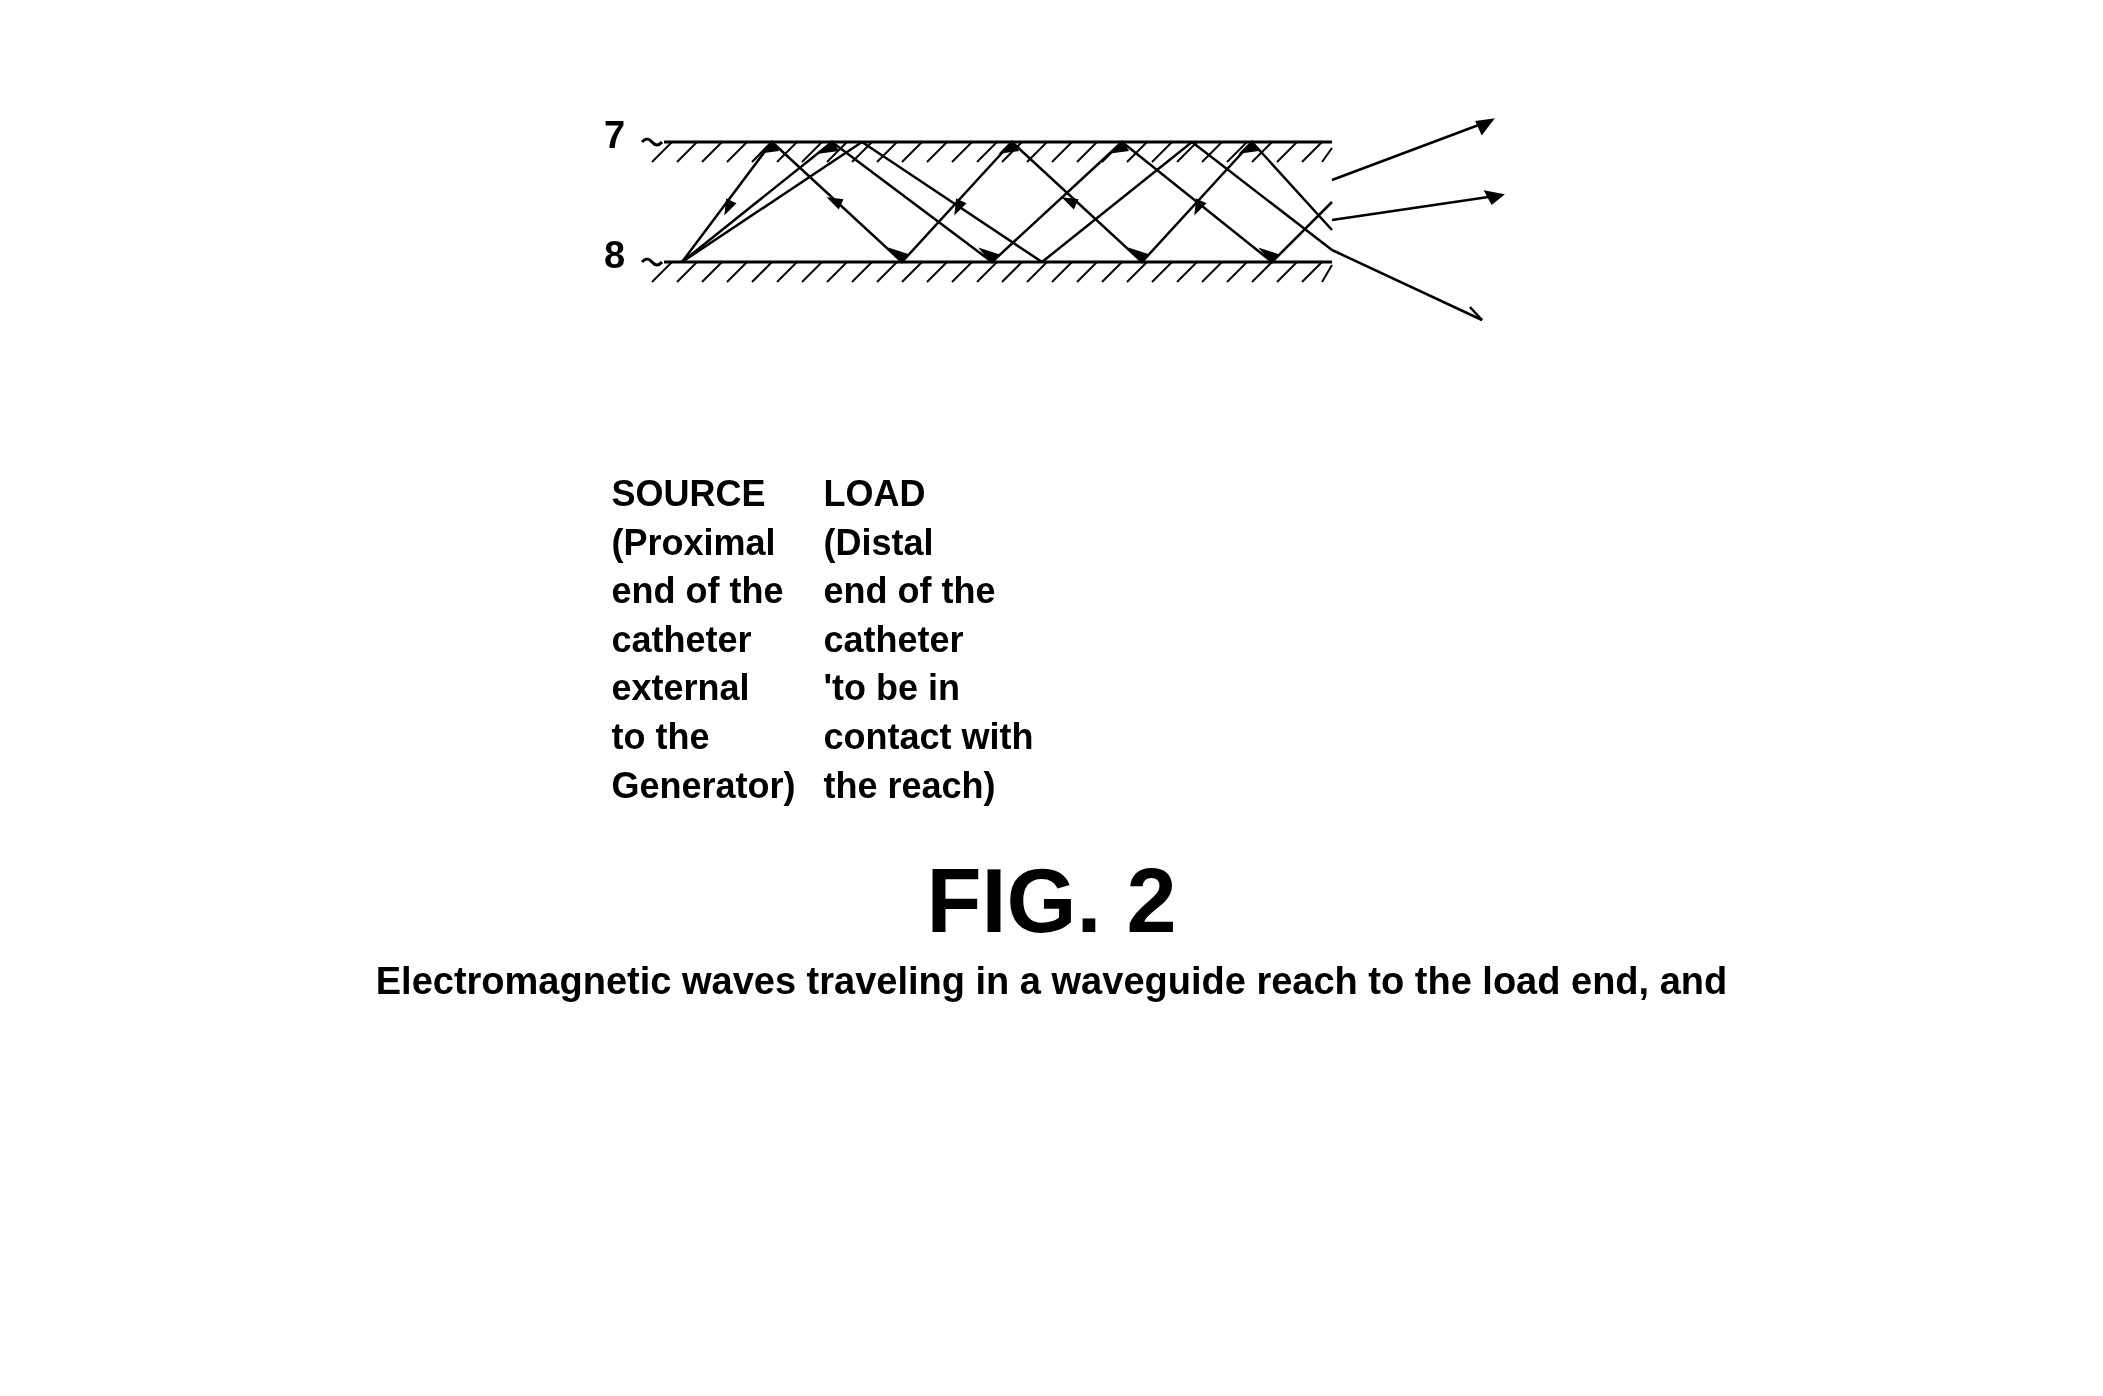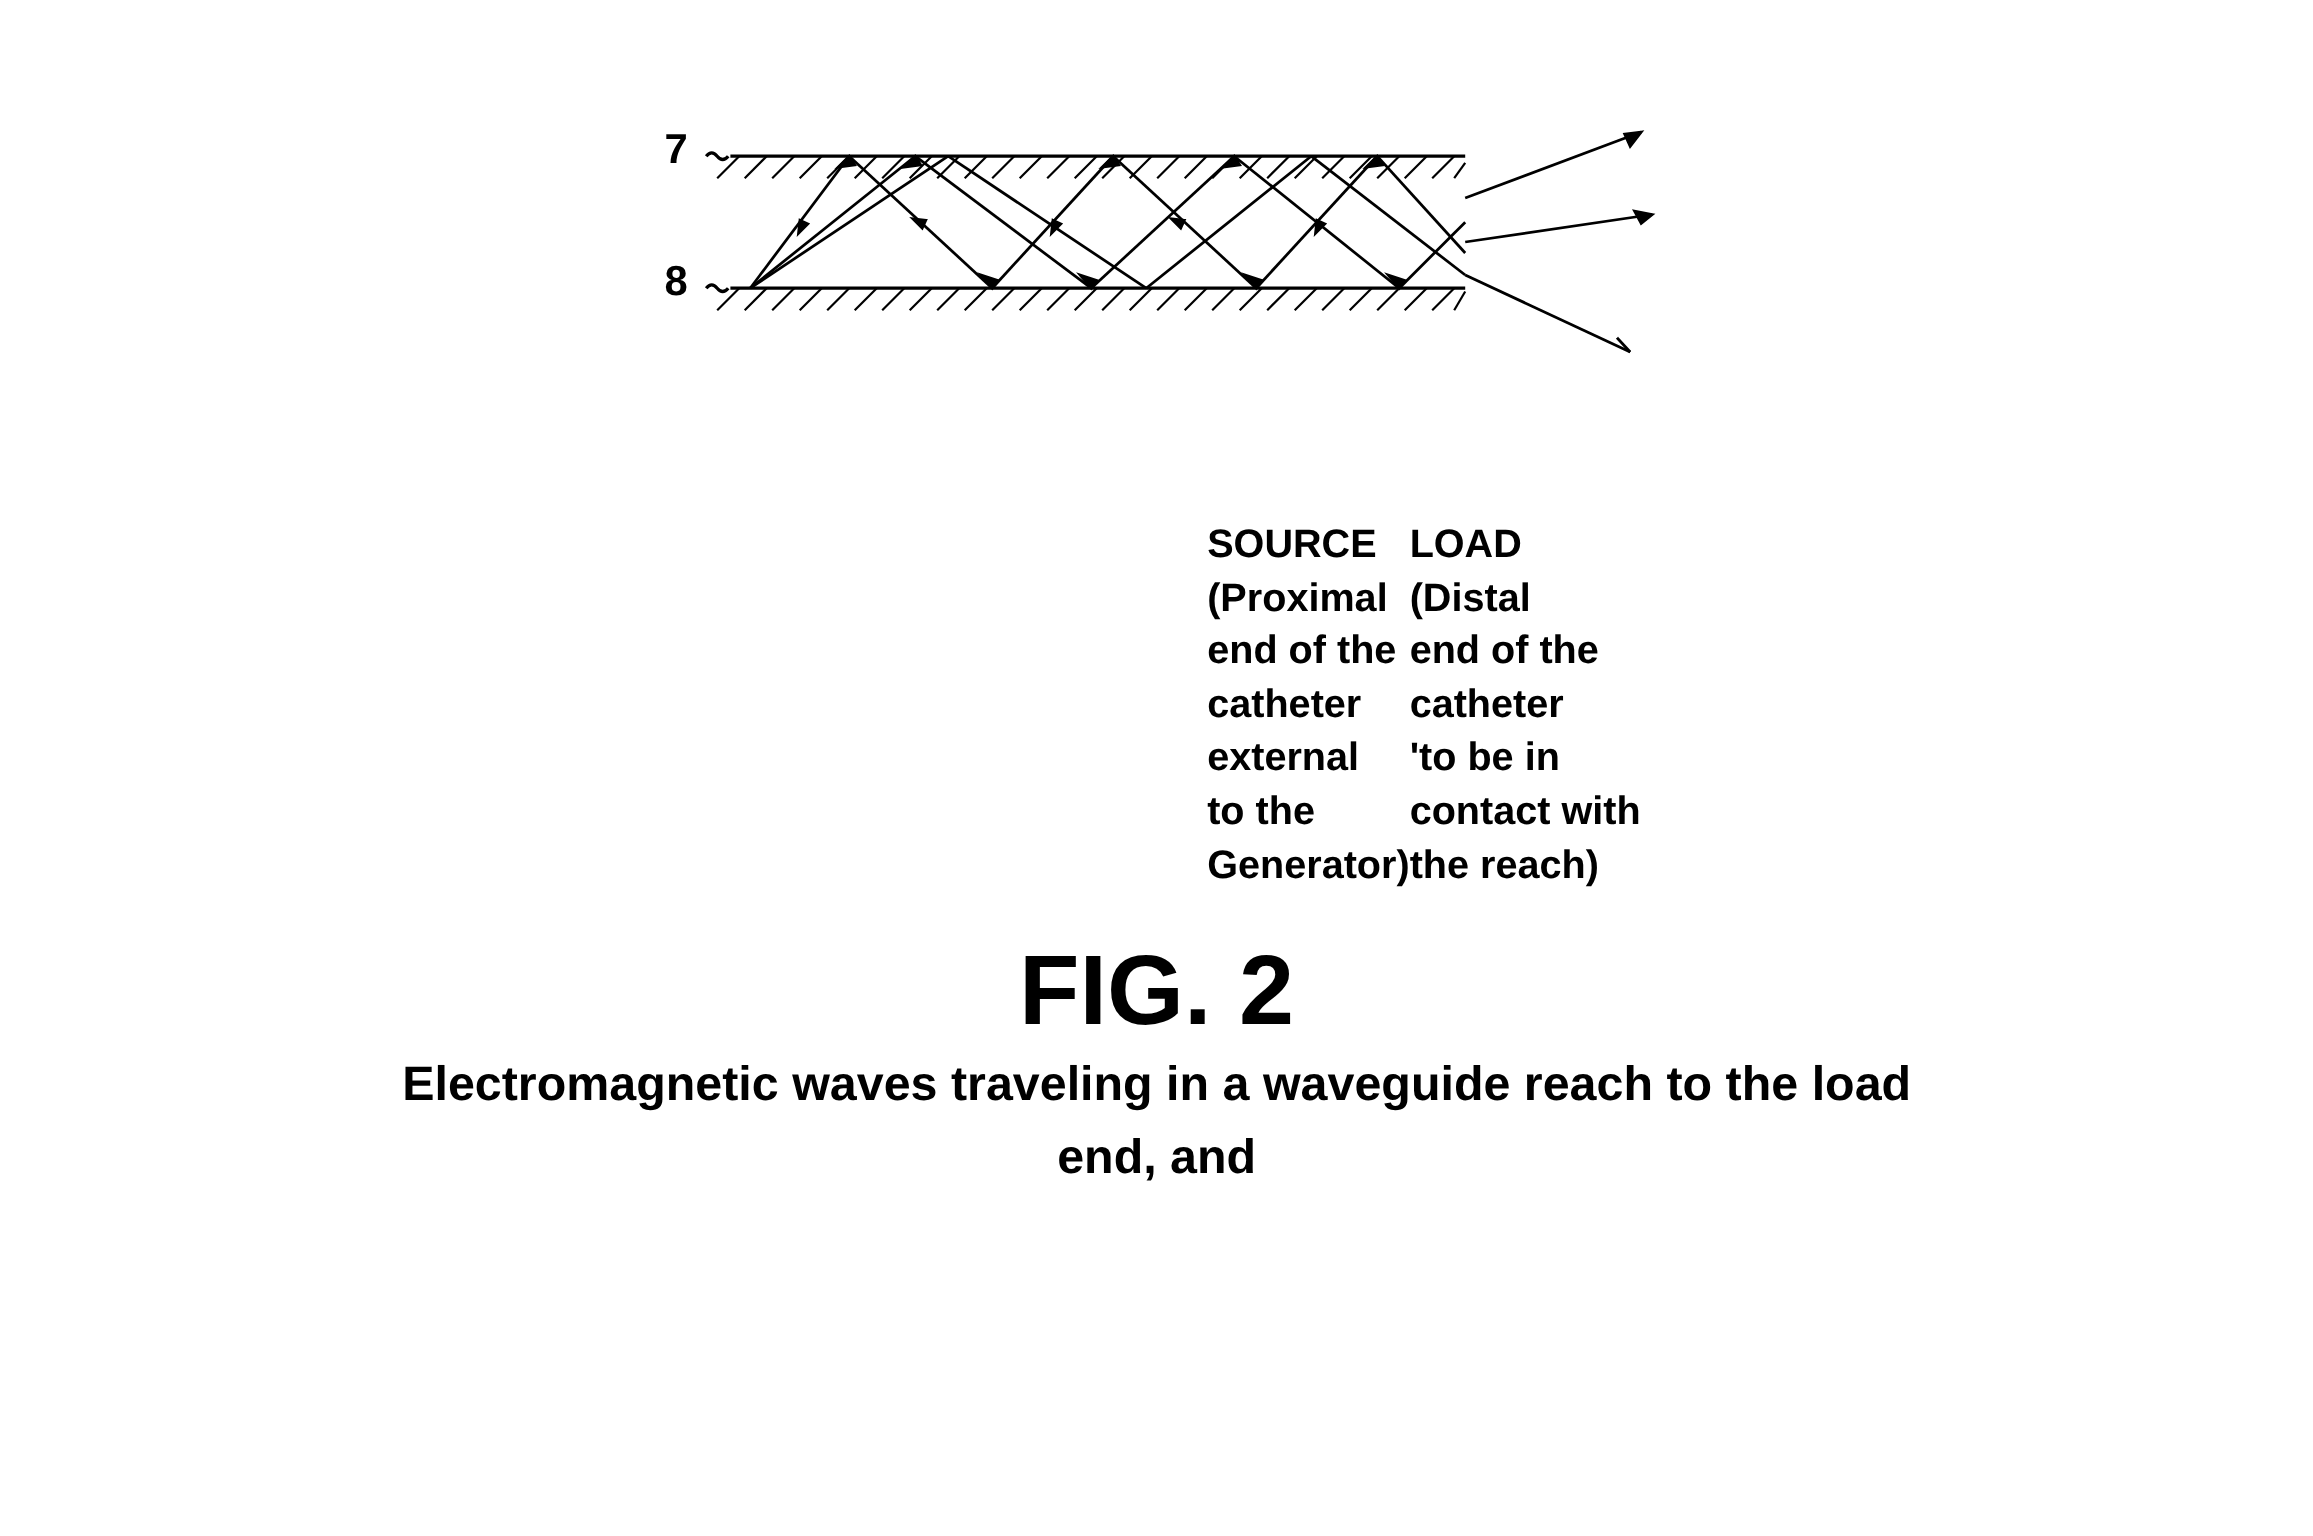--- a/index.html
+++ b/index.html
@@ -32,42 +32,43 @@
       position: absolute;
       top: 0;
       left: 0;
       width: 100%;
       height: 100%;
     }
 
     .labels-row {
       display: flex;
       width: 1000px;
-      justify-content: flex-end;
+      justify-content: flex-start;
       margin-top: 10px;
       padding: 0 60px;
+      gap: 28px;
     }
 
     .label-block {
       font-size: 36px;
       font-weight: bold;
       line-height: 1.35;
       color: #000;
     }
 
     .fig-title {
       font-size: 90px;
       font-weight: 900;
       color: #000;
       margin-top: 40px;
       font-family: Arial, Helvetica, sans-serif;
     }
 
     .caption {
-      font-size: 44px;
+      font-size: 38px;
       font-weight: bold;
       color: #000;
       text-align: center;
       line-height: 1.5;
       max-width: 1400px;
     }
 
     .marker-label {
       font-size: 38px;
       font-weight: bold;

